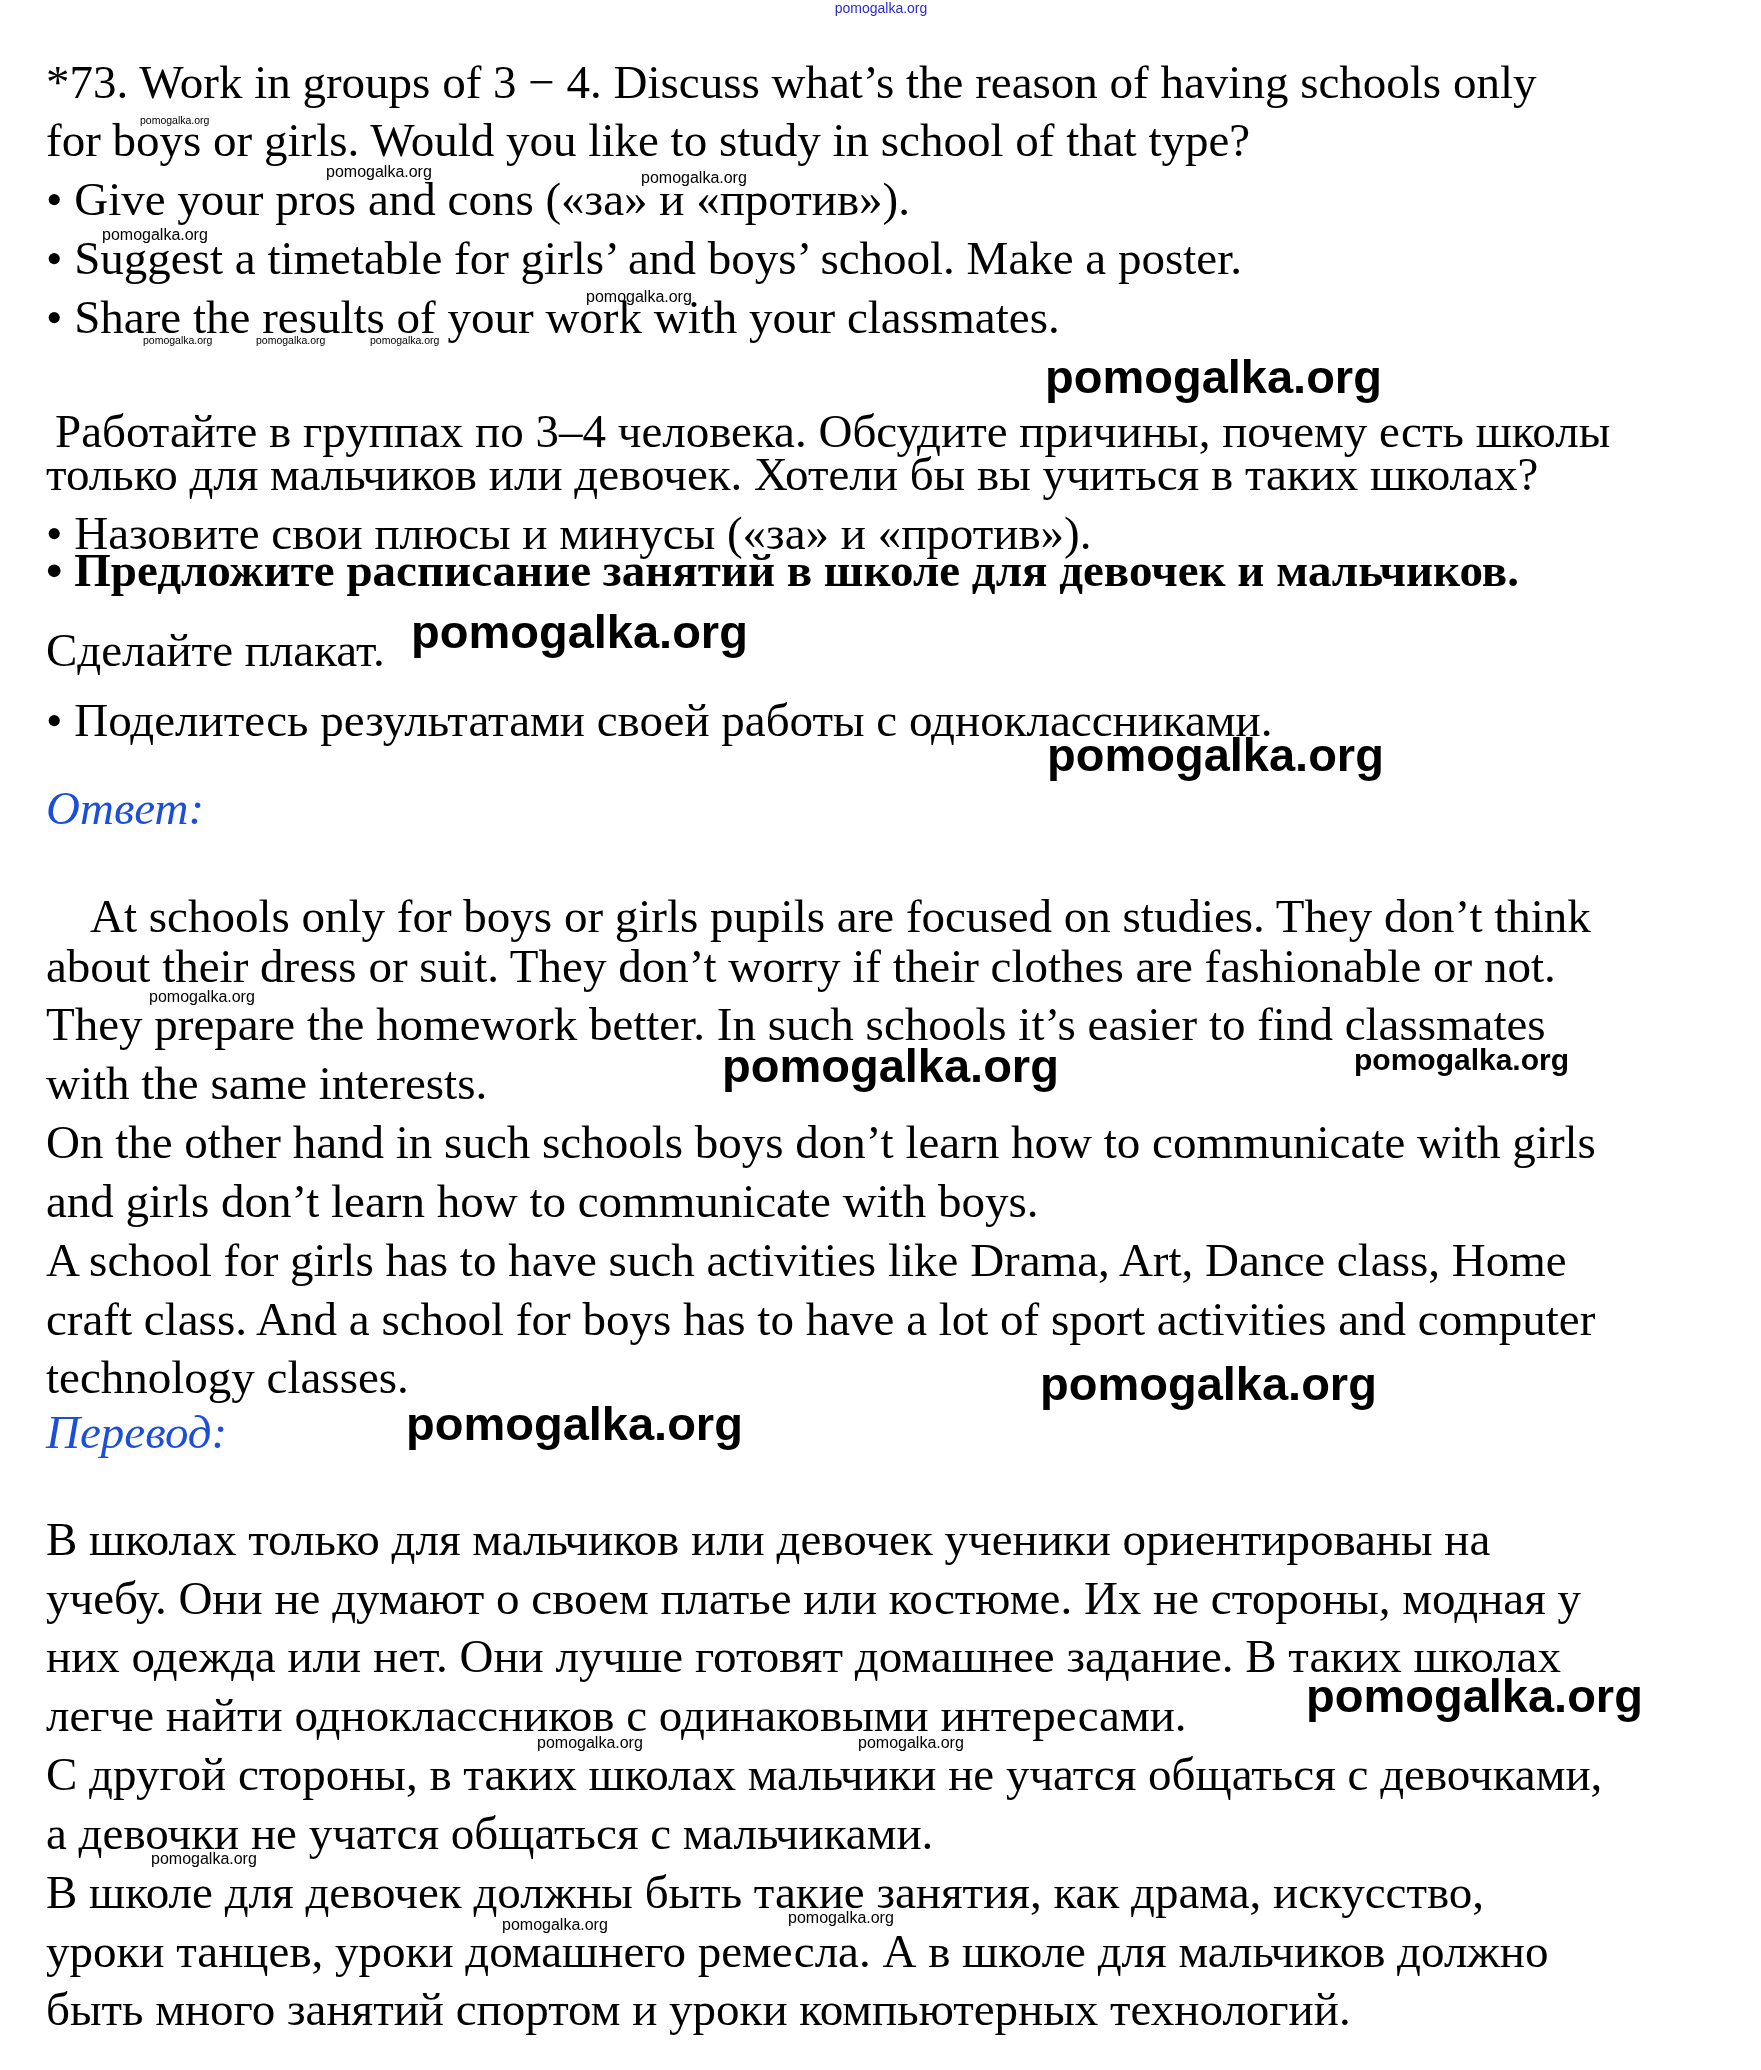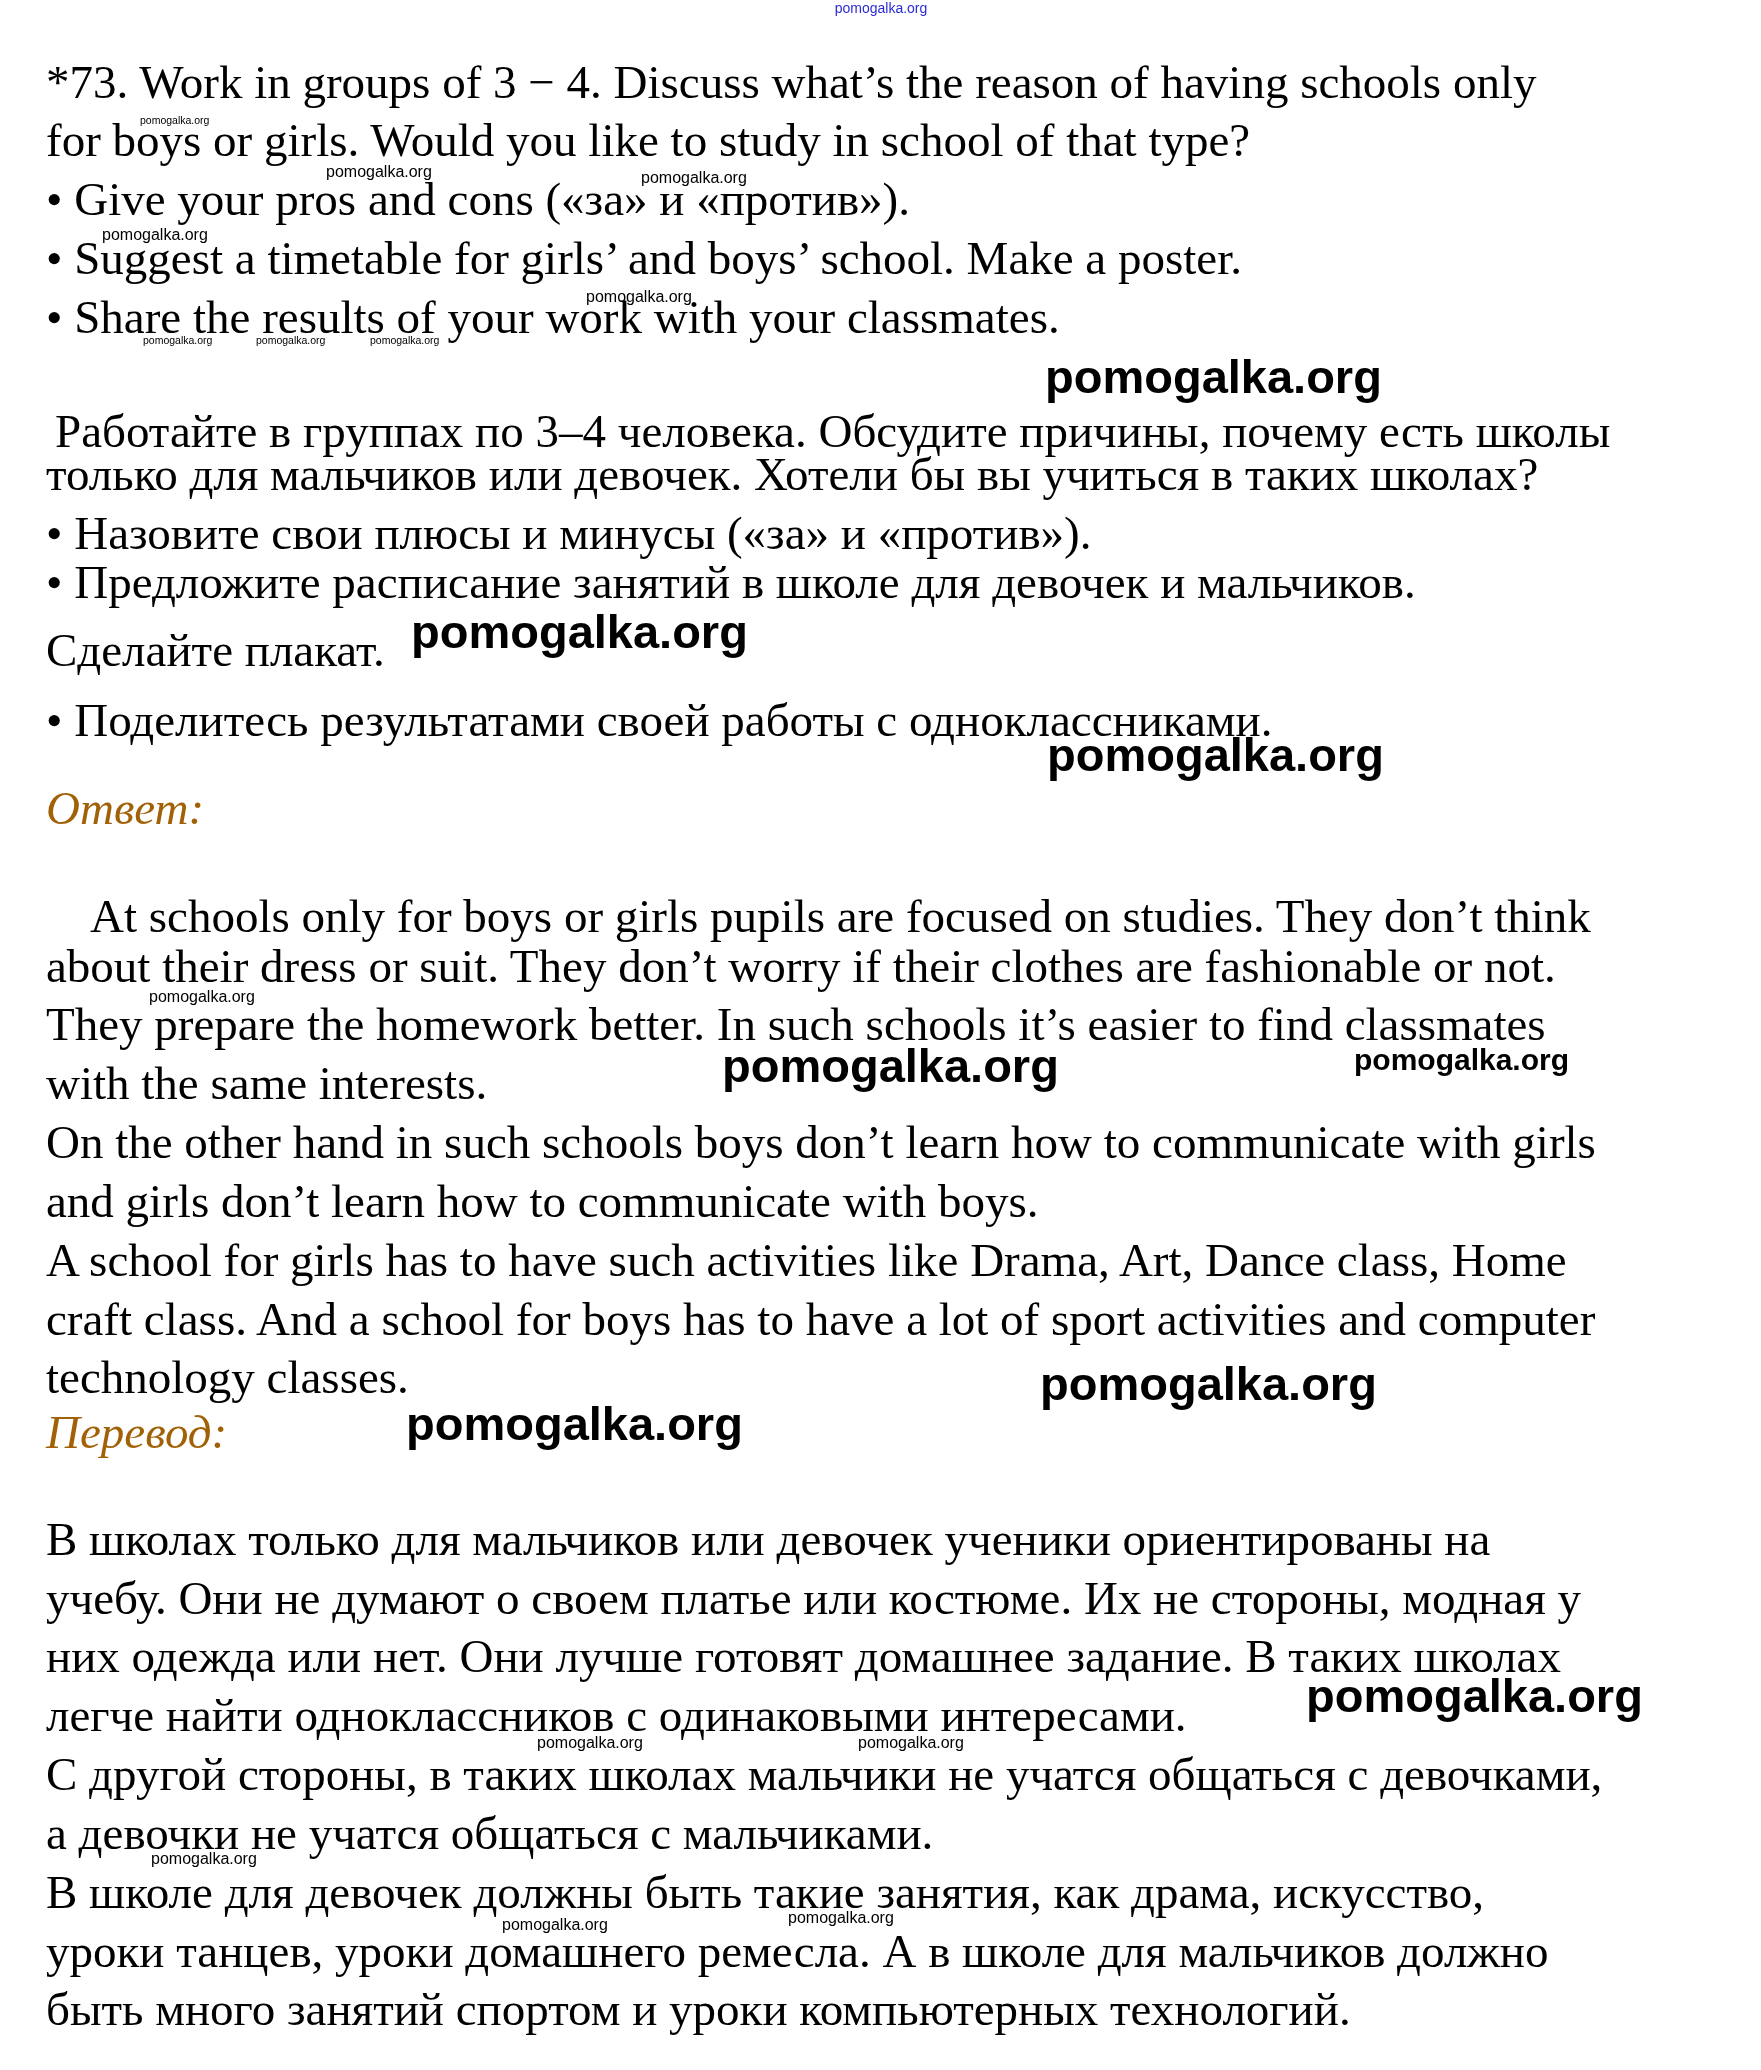--- a/index.html
+++ b/index.html
@@ -2,21 +2,21 @@
 <html style="font-size:14px"><head>
 <meta charset="utf-8">
 <style>
   html, body { margin:0; padding:0; background:#ffffff; }
   body { width:1762px; height:2071px; position:relative; overflow:hidden;
          font-family:"Liberation Serif", "DejaVu Serif", serif; color:#000; }
   .top-wm { position:absolute; top:0; left:0; width:1762px; text-align:center;
             font-family:"Liberation Sans", sans-serif; font-size:14px; color:#2b2bd6; }
   .line { position:absolute; left:46px; white-space:nowrap; font-size:47px; line-height:58px; }
   .bold { font-weight:normal; }
-  .ital { font-style:italic; color:#a16207; }
+  .ital { font-style:italic; color:#1d4ed8; }
   .wm { position:absolute; font-family:"Liberation Sans", sans-serif; font-weight:bold;
         color:#000; white-space:nowrap; }
   .wm.big { font-size:47px; }
   .wm.mid { font-size:30px; }
   .wm.sm { font-size:16px; font-weight:normal; }
   .wm.xs { font-size:10.5px; font-weight:normal; }
 </style>
 </head>
 <body>
 
@@ -27,21 +27,21 @@
   <div class="line bold" style="top:111px;">for boys or girls. Would you like to study in school of that type?</div>
   <div class="line bold" style="top:170px;">• Give your pros and cons («за» и «против»).</div>
   <div class="line bold" style="top:229px;">• Suggest a timetable for girls’ and boys’ school. Make a poster.</div>
   <div class="line bold" style="top:288px;">• Share the results of your work with your classmates.</div>
 </div>
 
 <div>
   <div class="line" style="top:402px;margin-left:9px;">Работайте в группах по 3–4 человека. Обсудите причины, почему есть школы</div>
   <div class="line" style="top:445px;">только для мальчиков или девочек. Хотели бы вы учиться в таких школах?</div>
   <div class="line" style="top:504px;">• Назовите свои плюсы и минусы («за» и «против»).</div>
-  <div class="line" style="top:553px;">• Предложите расписание занятий в школе для девочек и мальчиков.</div>
+  <div class="line" style="top:541px;font-weight:bold;">• Предложите расписание занятий в школе для девочек и мальчиков.</div>
   <div class="line" style="top:621px;">Сделайте плакат.</div>
   <div class="line" style="top:691px;">• Поделитесь результатами своей работы с одноклассниками.</div>
 </div>
 
 <div class="line ital" style="top:779px;">Ответ:</div>
 
 <div>
   <div class="line" style="top:887px;margin-left:44px;">At schools only for boys or girls pupils are focused on studies. They don’t think</div>
   <div class="line" style="top:937px;">about their dress or suit. They don’t worry if their clothes are fashionable or not.</div>
   <div class="line" style="top:995px;">They prepare the homework better. In such schools it’s easier to find classmates</div>

